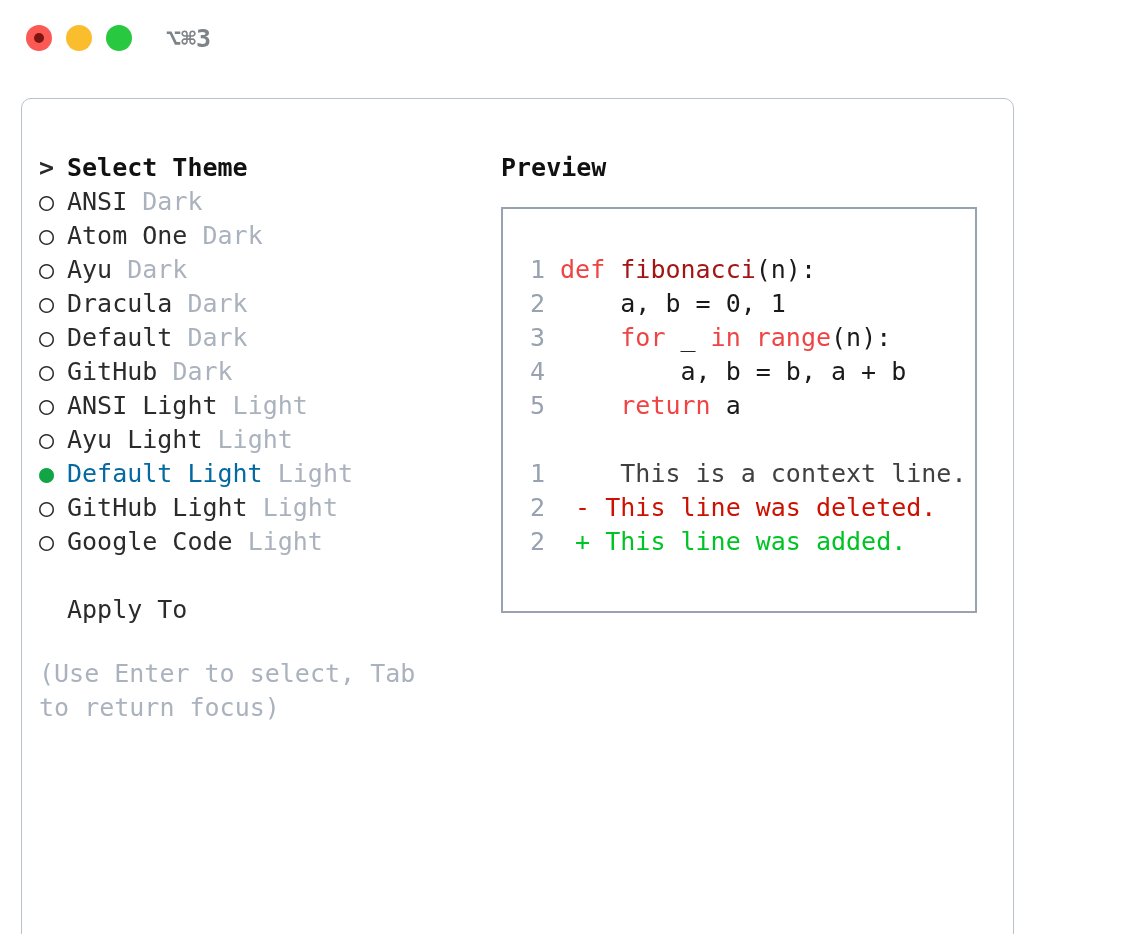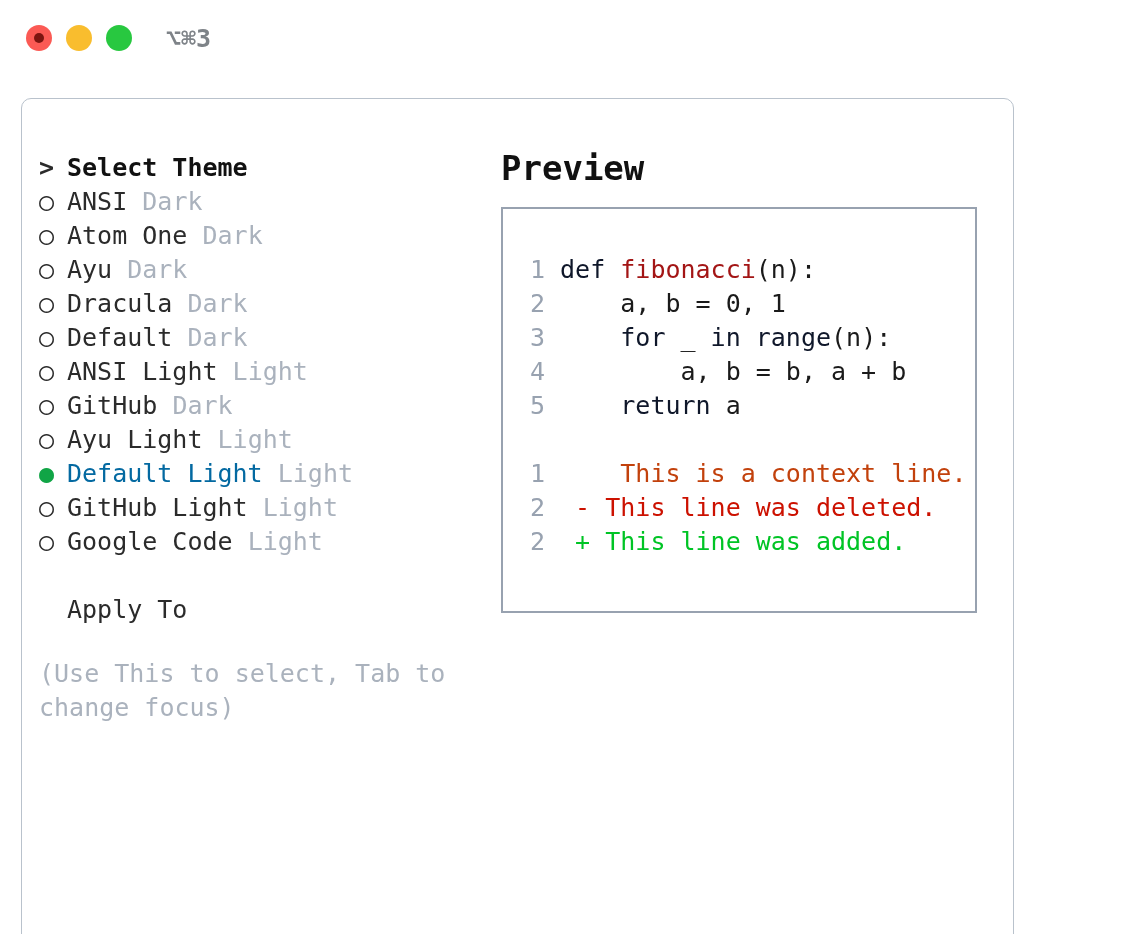--- a/index.html
+++ b/index.html
@@ -124,21 +124,21 @@
   }
 
   
   .right-col {
     position: absolute;
     left: 479px;
     top: 52px;
     width: 500px;
   }
   .preview-title {
-    font-size: 34px;
+    font-size: 25px;
     line-height: 34px;
     font-weight: bold;
     color: #111111;
     white-space: pre;
   }
   .preview-box {
     margin-top: 22px;
     width: 476px;
     height: 406px;
     border: 2px solid #98a2b0;
@@ -157,24 +157,24 @@
     line-height: 34px;
     white-space: pre;
     color: #1a1a1a;
   }
   .ln {
     display: inline-block;
     width: 30px;
     text-align: right;
     color: #98a2b0;
   }
-  .kw   { color: #0f172a; }
+  .kw   { color: #ef4444; }
   .fn   { color: #a31515; }
   .pl   { color: #1a1a1a; }
-  .ctx  { color: #c2410c; }
+  .ctx  { color: #404040; }
   .del  { color: #cc1100; }
   .add  { color: #00c425; }
   .blank-line { height: 34px; }
 </style>
 </head>
 <body>
 
 <div class="window">
 
   <div class="titlebar">
@@ -189,34 +189,34 @@
     <div class="left-col">
 
       <div class="list-line header-line"><span class="marker marker-off">&gt;</span><span>Select Theme</span></div>
 
       <div id="theme-list">
           <div class="list-line"><span class="marker marker-off">○</span><span class="item-label-off">ANSI</span><span> </span><span class="item-tag">Dark</span></div>
           <div class="list-line"><span class="marker marker-off">○</span><span class="item-label-off">Atom One</span><span> </span><span class="item-tag">Dark</span></div>
           <div class="list-line"><span class="marker marker-off">○</span><span class="item-label-off">Ayu</span><span> </span><span class="item-tag">Dark</span></div>
           <div class="list-line"><span class="marker marker-off">○</span><span class="item-label-off">Dracula</span><span> </span><span class="item-tag">Dark</span></div>
           <div class="list-line"><span class="marker marker-off">○</span><span class="item-label-off">Default</span><span> </span><span class="item-tag">Dark</span></div>
+          <div class="list-line"><span class="marker marker-off">○</span><span class="item-label-off">GitHub</span><span> </span><span class="item-tag">Dark</span></div>
           <div class="list-line"><span class="marker marker-off">○</span><span class="item-label-off">ANSI Light</span><span> </span><span class="item-tag">Light</span></div>
-          <div class="list-line"><span class="marker marker-off">○</span><span class="item-label-off">GitHub</span><span> </span><span class="item-tag">Dark</span></div>
           <div class="list-line"><span class="marker marker-off">○</span><span class="item-label-off">Ayu Light</span><span> </span><span class="item-tag">Light</span></div>
           <div class="list-line"><span class="marker marker-on">●</span><span class="item-label-on">Default Light</span><span> </span><span class="item-tag">Light</span></div>
           <div class="list-line"><span class="marker marker-off">○</span><span class="item-label-off">GitHub Light</span><span> </span><span class="item-tag">Light</span></div>
           <div class="list-line"><span class="marker marker-off">○</span><span class="item-label-off">Google Code</span><span> </span><span class="item-tag">Light</span></div>
         </div>
 
       <div class="section-gap"></div>
 
       <div class="list-line"><span class="marker marker-none">○</span><span class="plain-label">Apply To</span></div>
 
 
-      <div class="hint">(Use This to select, Tab to change focus)</div>
+      <div class="hint">(Use Enter to select, Tab to return focus)</div>
     </div>
 
     <div class="right-col">
       <div class="preview-title">Preview</div>
       <div class="preview-box">
         <div class="code-area">
           <div id="code-lines">
               <div class="code-line"><span class="ln">1</span><span> </span><span class="kw">def</span><span class="pl"> </span><span class="fn">fibonacci</span><span class="pl">(n):</span></div>
               <div class="code-line"><span class="ln">2</span><span> </span><span class="pl">    a, b = 0, 1</span></div>
               <div class="code-line"><span class="ln">3</span><span> </span><span class="pl">    </span><span class="kw">for</span><span class="pl"> _ </span><span class="kw">in</span><span class="pl"> </span><span class="kw">range</span><span class="pl">(n):</span></div>

